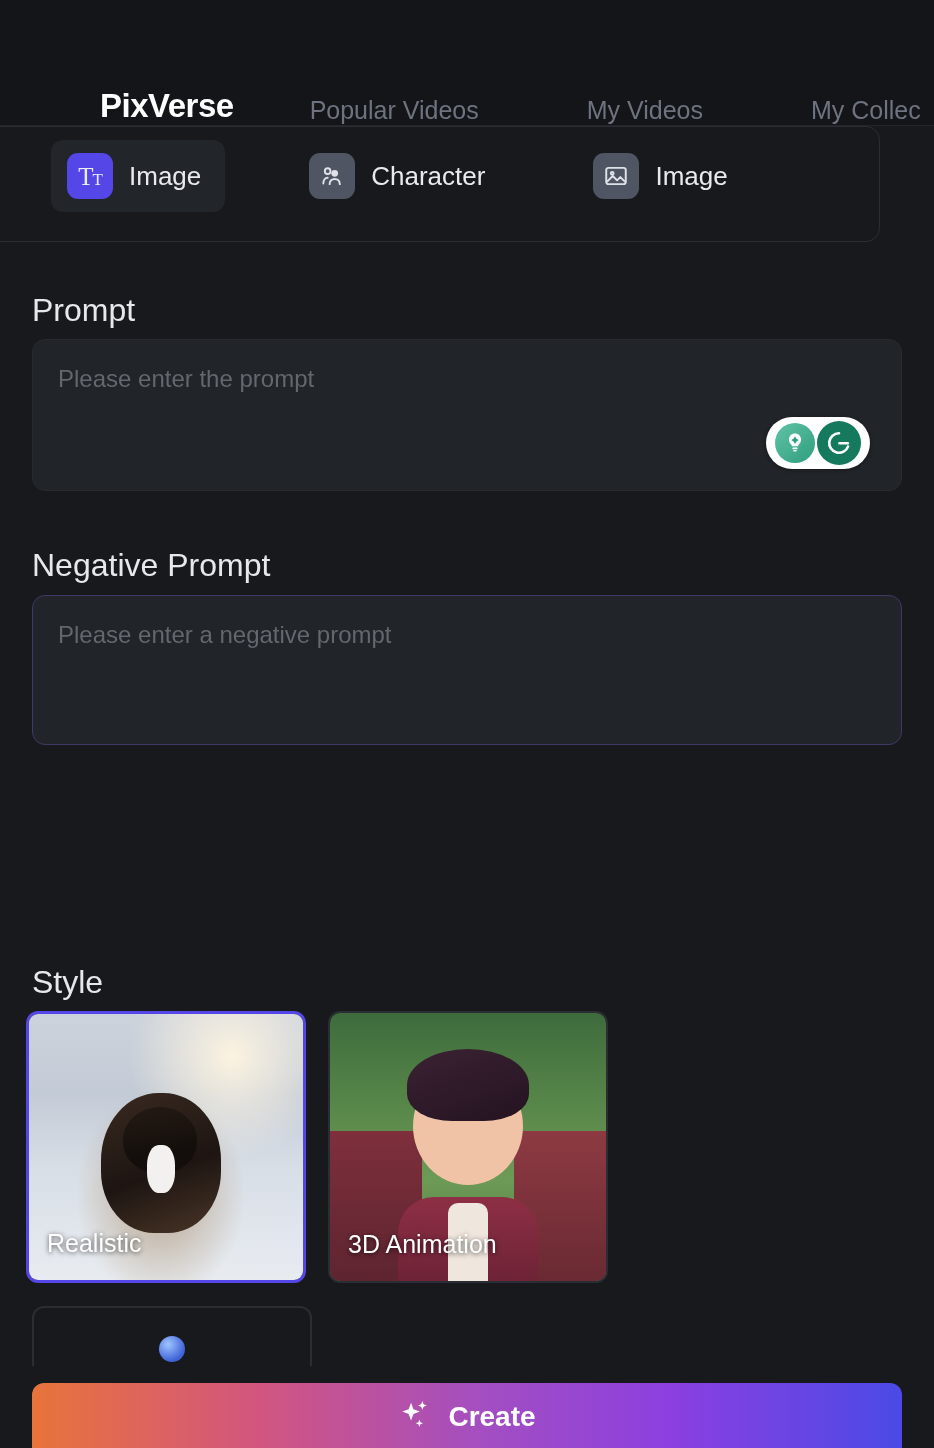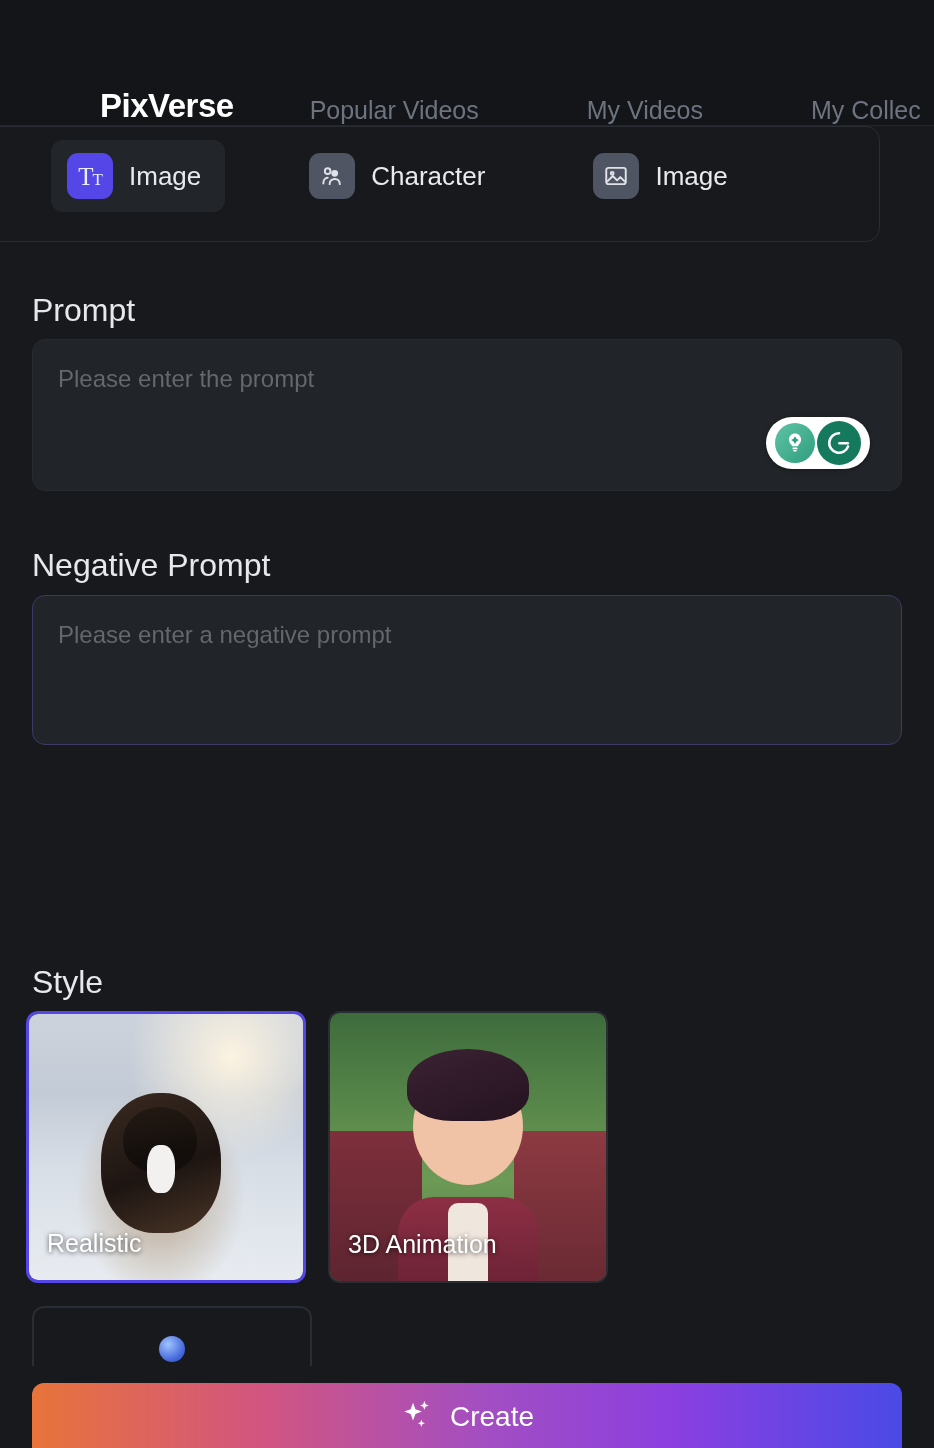--- a/index.html
+++ b/index.html
@@ -402,21 +402,21 @@
     border-radius: 12px 12px 0 0;
     background: linear-gradient(90deg,#e8743a 0%,#d2557f 26%,#a34ec2 52%,#8b3fe0 74%,#4a4ae6 100%);
     display: flex;
     align-items: center;
     justify-content: center;
     gap: 16px;
     cursor: pointer;
   }
   .create-label {
     font-size: 28px;
-    font-weight: normal;
+    font-weight: bold;
     color: #ffffff;
     white-space: nowrap;
   }
 </style>
 </head>
 <body>
 
 <div class="app">
 
   <div class="navbar">

